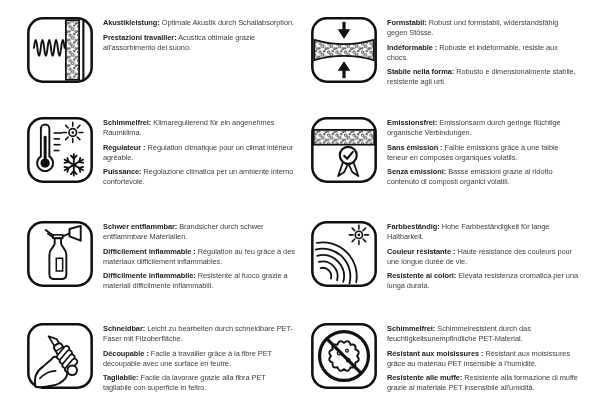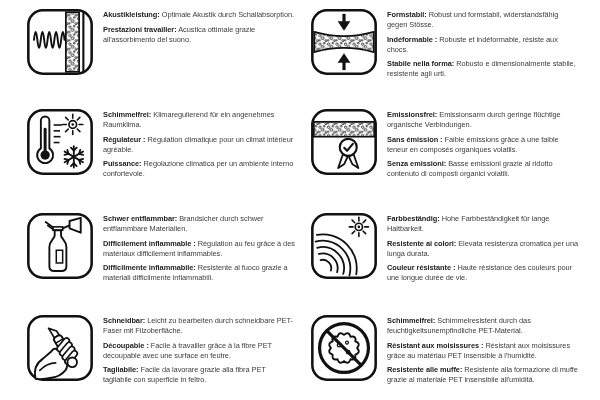--- a/index.html
+++ b/index.html
@@ -1,19 +1,19 @@
 <!DOCTYPE html>
 <html><head>
 <meta charset="utf-8">
 <style>
   html,body{margin:0;padding:0;background:#fff;}
   .page{
     width:600px;height:400px;background:#fff;box-sizing:border-box;
     display:grid;grid-template-columns:300px 300px;grid-template-rows:100px 104px 102px 1fr;
-    padding-top:8px;overflow:hidden;
+    padding-top:16px;overflow:hidden;
     font-family:"Liberation Sans","DejaVu Sans",sans-serif;
   }
   .cell{display:flex;align-items:flex-start;}
   .cell.left{padding-left:26px;}
   .cell.right{padding-left:10px;}
   .icon-box{flex:0 0 68px;width:68px;height:68px;}
   .icon-box svg{display:block;}
   .texts{margin-left:9px;width:192px;padding-top:2px;}
   .entry{margin:0 0 4.5px 0;font-size:7.4px;line-height:10px;color:#3c3c3c;letter-spacing:-0.05px;}
   .lbl{font-weight:bold;color:#222;}
@@ -186,22 +186,22 @@
             <line x1="40.5" y1="14" x2="37" y2="14"></line>
               <line x1="42.11" y1="10.11" x2="39.64" y2="7.64"></line>
             <line x1="46" y1="8.5" x2="46" y2="5"></line>
               <line x1="49.89" y1="10.11" x2="52.36" y2="7.64"></line>
           </g>
         </g>
       </svg>
     </div>
     <div class="texts">
       <p class="entry"><b class="lbl">Farbbeständig:</b> <span>Hohe Farbbeständigkeit für lange Haltbarkeit.</span></p>
+      <p class="entry"><b class="lbl">Couleur résistante :</b> <span>Haute résistance des couleurs pour une longue durée de vie.</span></p>
       <p class="entry"><b class="lbl">Resistente ai colori:</b> <span>Elevata resistenza cromatica per una lunga durata.</span></p>
-      <p class="entry"><b class="lbl">Couleur résistante :</b> <span>Haute résistance des couleurs pour une longue durée de vie.</span></p>
     </div>
   </div>
 
   <div class="cell left">
     <div class="icon-box">
       <svg width="68" height="68" viewBox="0 0 64 64">
         <rect x="2.2" y="2.2" width="59.6" height="59.6" rx="13.5" fill="#fff" stroke="#111" stroke-width="2.4"></rect>
         <g transform="translate(33,28) rotate(-31)">
           <polygon points="-2.6,-18.5 2.6,-12.5 2.6,-8 -2.6,-8" fill="#fff" stroke="#111" stroke-width="1.6" stroke-linejoin="round"></polygon>
           <rect x="-4" y="-8" width="8" height="24" rx="2.5" fill="#fff" stroke="#111" stroke-width="1.8"></rect>

